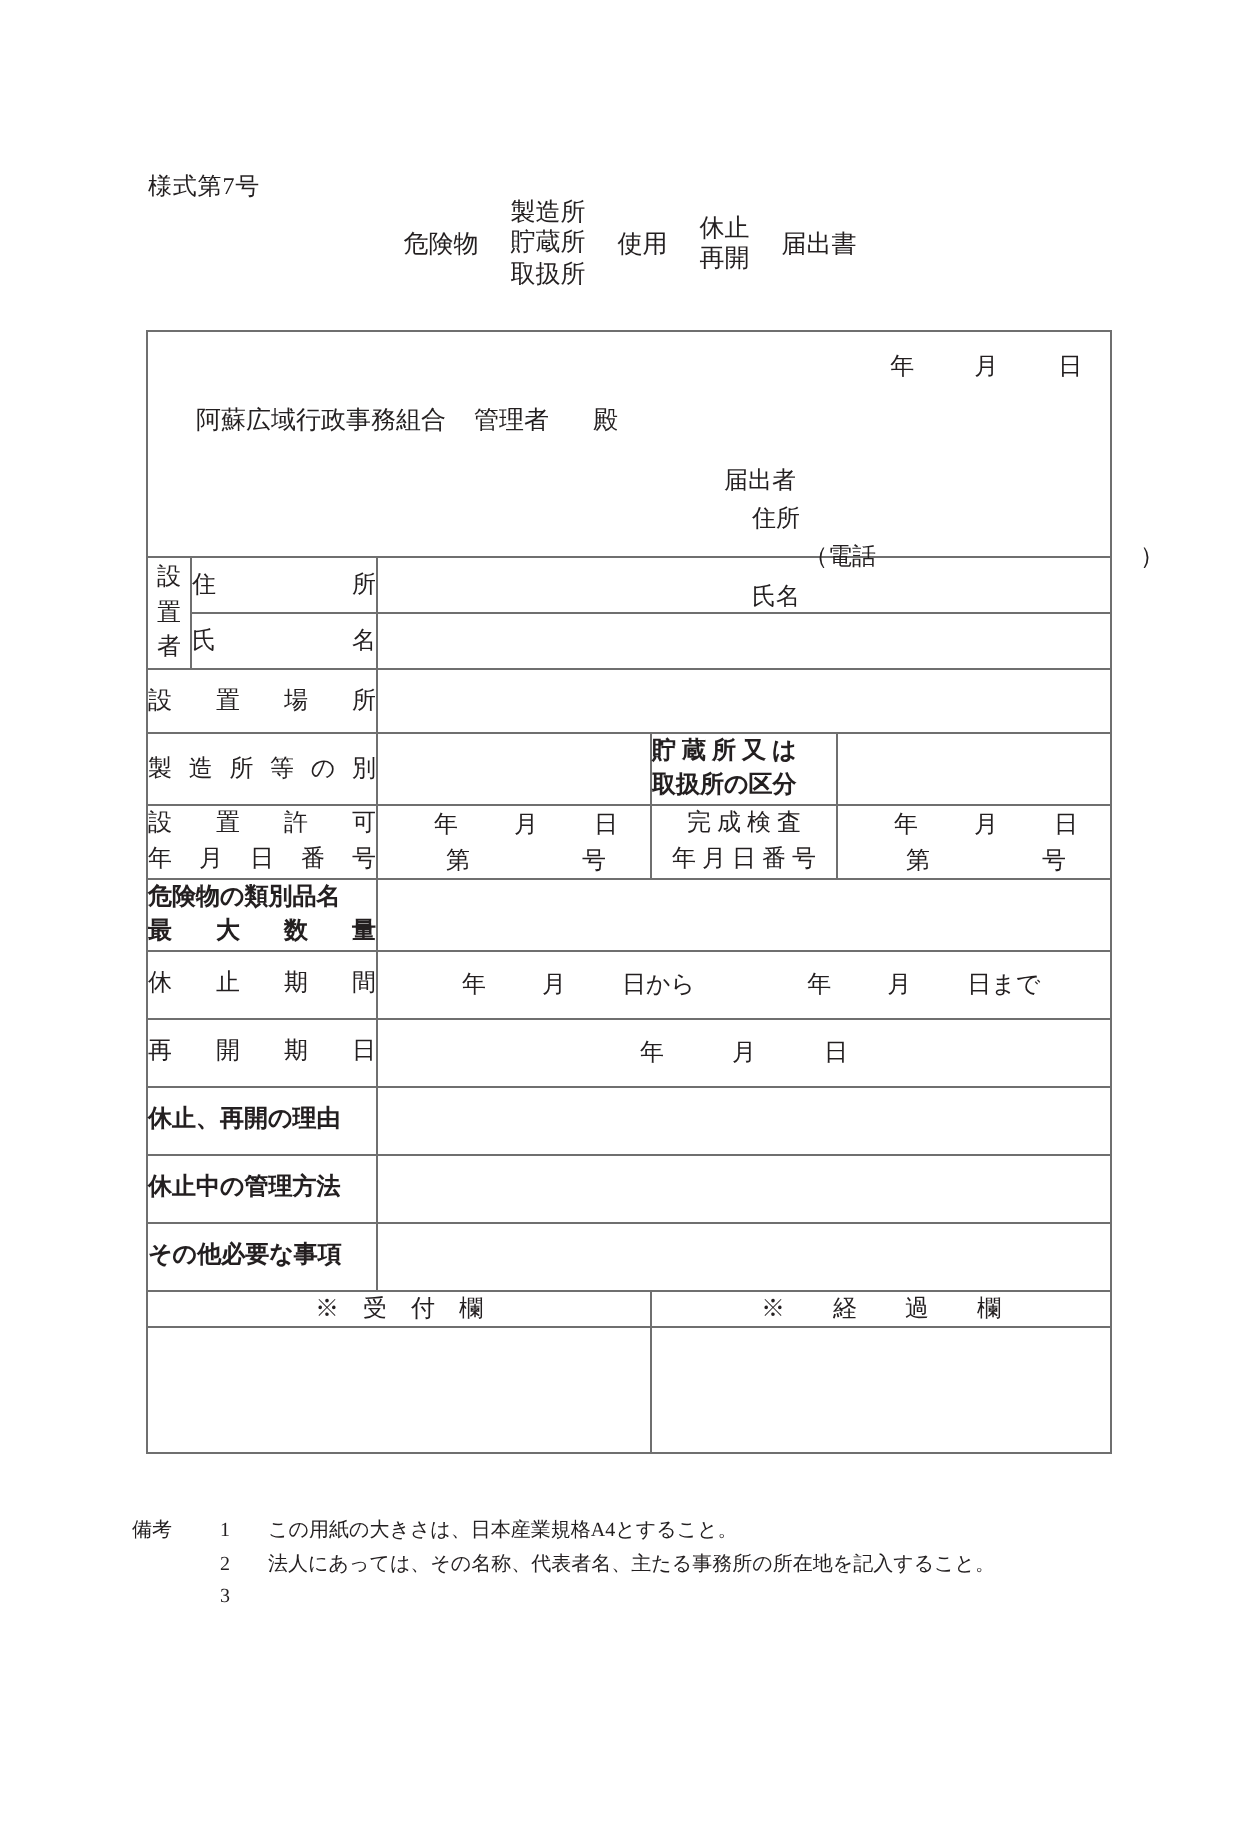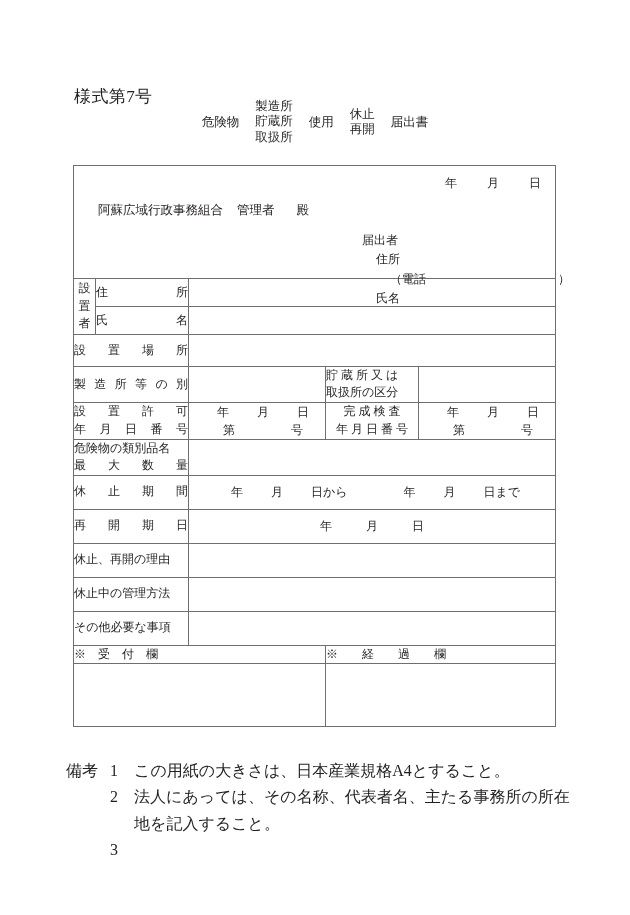--- a/index.html
+++ b/index.html
@@ -8,21 +8,21 @@
     background:#ffffff;
     font-family:"Liberation Serif","DejaVu Serif",serif;
     color:#231f20;
     -webkit-font-smoothing:antialiased;
   }
   .page{position:relative;width:630px;height:915px;overflow:hidden;}
 
   
   .form-no{
     position:absolute;left:74px;top:85px;
-    font-size:17px;letter-spacing:.4px;white-space:nowrap;
+    font-size:12px;letter-spacing:.4px;white-space:nowrap;
   }
 
   
   .doc-title{
     position:absolute;left:0;top:99px;width:630px;
     display:flex;justify-content:center;align-items:center;
     font-size:12.5px;
   }
   .title-row{display:flex;align-items:center;gap:16px;}
   .t-single{line-height:1;}
@@ -51,21 +51,21 @@
   
   .lbl{
     text-align:justify;
     text-align-last:justify;
     padding:5px 9px;
     white-space:nowrap;
     line-height:1.45;
   }
   .lbl-plain{
     text-align:left;text-align-last:left;
-    padding:5px 9px;line-height:1.45;
+    padding:5px 9px;line-height:1.45;font-weight:bold;
   }
   .lbl-c{text-align-last:center;}
 
   
   .vert{
     width:22px;
     text-align:center;
     line-height:1.45;
     font-size:12px;
     padding:4px 2px;
@@ -83,42 +83,42 @@
     font-size:12.5px;white-space:nowrap;
   }
   .hdr-to .gap-a{display:inline-block;width:14px;}
   .hdr-to .gap-b{display:inline-block;width:22px;}
   .hdr-sub{
     position:absolute;left:288px;top:41px;
     font-size:12px;line-height:1.62;
   }
   .sub-l1{margin-left:0px;margin-top:24px;}
   .sub-l2{margin-left:14px;}
-  .sub-l3{margin-left:28px;position:relative;width:180px;}
+  .sub-l3{margin-left:40px;position:relative;width:180px;font-family:Liberation Mono, monospace;}
   .sub-l3 .paren-close{position:absolute;right:0;top:0;}
   .sub-l4{margin-left:14px;}
 
   
   .run{display:flex;align-items:center;font-size:12px;white-space:nowrap;}
   .run.c{justify-content:center;}
   .two-line{display:flex;flex-direction:column;line-height:1.5;}
   .dline{display:flex;align-items:center;}
   .sp28{display:inline-block;width:28px;}
   .sp34{display:inline-block;width:34px;}
   .sp42{display:inline-block;width:42px;}
   .sp56{display:inline-block;width:56px;}
 
   
-  .ofc-head{text-align:left;padding:6px 0;}
+  .ofc-head{text-align:center;padding:6px 0;}
   .ofc-body{height:62px;}
 
   
   .remarks{
     position:absolute;left:66px;top:758px;width:510px;
-    font-size:16px;line-height:1.65;
+    font-size:10px;line-height:1.65;
   }
   .rm-row{display:flex;}
   .rm-lead{width:44px;flex:0 0 44px;}
   .rm-num{width:24px;flex:0 0 24px;text-align:left;}
   .rm-txt{flex:1;}
 </style>
 </head>
 <body>
 
 <div class="page">

